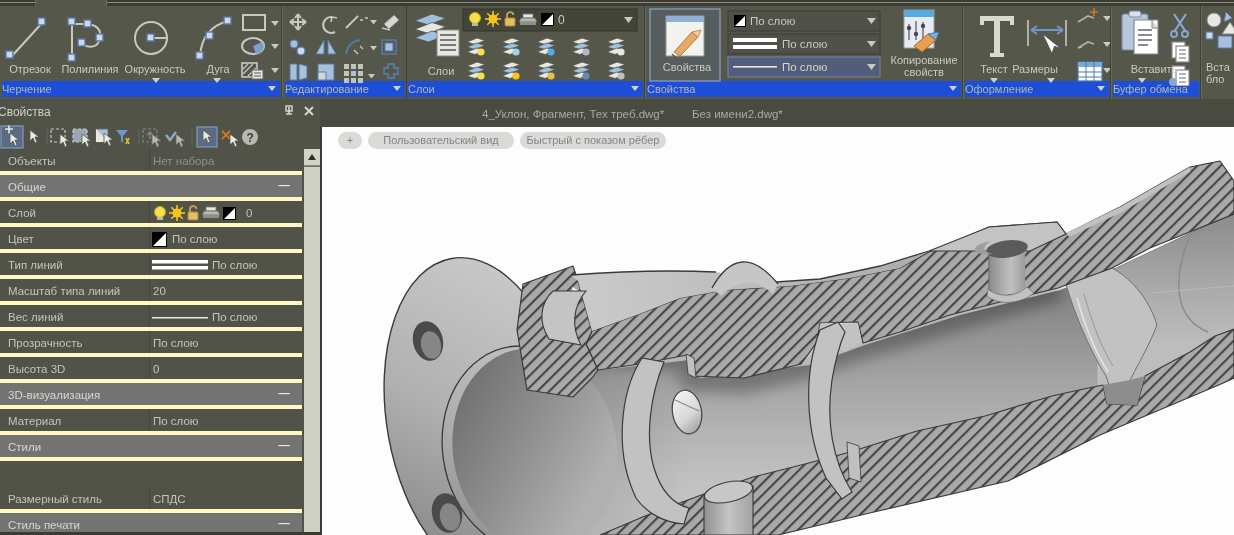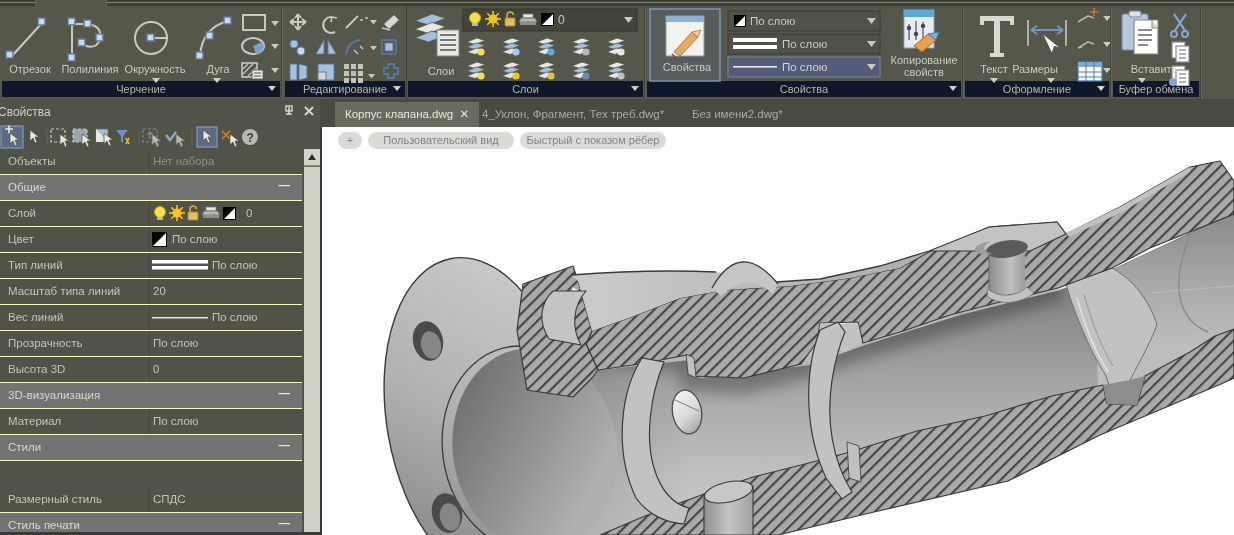--- a/index.html
+++ b/index.html
@@ -1,29 +1,29 @@
 <!DOCTYPE html>
 <html><head><meta charset="utf-8"><style>
 html,body{margin:0;padding:0;width:1234px;height:535px;overflow:hidden;background:#56584c;
 font-family:"Liberation Sans",sans-serif;}
 *{box-sizing:border-box}
 .abs{position:absolute}
 #top{position:absolute;left:0;top:0;width:1234px;height:6px;background:#3b3d32}
 #toptab{position:absolute;left:35px;top:0;width:72px;height:6px;background:#565849;border-left:1px solid #6a6c5f;border-right:1px solid #6a6c5f}
 #ribbon{position:absolute;left:0;top:6px;width:1234px;height:93px;background:#55574b}
 .grp{position:absolute;top:0;height:93px;background:#55574b}
-.grp .lbl{position:absolute;left:1px;right:1px;bottom:2px;height:16px;background:#0f172a;color:#b4b6aa;font-size:11px;text-align:center;line-height:16px}
+.grp .lbl{position:absolute;left:1px;right:1px;bottom:2px;height:16px;background:#1d4ed8;color:#b4b6aa;font-size:11px;line-height:16px}
 .gsep{position:absolute;top:0;width:2px;height:93px;background:#3e4035;border-right:1px solid #666859}
 .lbl .da{position:absolute;right:4px;top:5px;width:0;height:0;border-left:4px solid transparent;border-right:4px solid transparent;border-top:5px solid #cfd1c4}
 .icap{position:absolute;color:#c9cbc0;font-size:11px;text-align:center;white-space:nowrap}
 .dna{width:0;height:0;border-left:4px solid transparent;border-right:4px solid transparent;border-top:5px solid #cfd1c4;position:absolute}
 #panel{position:absolute;left:0;top:99px;width:320px;height:436px;background:#515348}
 #phead{position:absolute;left:0;top:3px;width:320px;height:22px;color:#cdcfc2;font-size:12px}
 #pgrid{position:absolute;left:0;top:50px;width:302px;height:386px;font-size:11.5px;color:#c3c5b8}
-.prow{position:absolute;left:0;width:302px;height:26px;border-bottom:1px solid #fef9c3}
+.prow{position:absolute;left:0;width:302px;height:26px;border-bottom:4px solid #fef9c3}
 .prow .k{position:absolute;left:8px;top:6px}
 .prow .v{position:absolute;left:153px;top:6px}
 .prow .vg{position:absolute;left:153px;top:6px;color:#8f9185}
 .pcat{background:#737373}
 .pcat .k{color:#d6d8cb}
 .pcat .mm{position:absolute;right:12px;top:4px;color:#e8eadd;font-weight:bold}
 .vline{position:absolute;left:149px;top:0;bottom:0;width:1px;background:#45473c}
 #sbar{position:absolute;left:304px;top:50px;width:16px;height:386px;background:#6e7064}
 #tabs{position:absolute;left:320px;top:99px;width:914px;height:28px;background:#494b40}
 .tab{position:absolute;top:3px;height:25px;font-size:11.5px;line-height:25px;color:#a9ab9f;padding:0 10px;white-space:nowrap}
@@ -282,20 +282,30 @@
 <path d="M67,44 h7 M67,48 h7 M67,52 h7" stroke="#667" stroke-width="1.2"></path>
 <rect x="60" y="60" width="13" height="16" fill="#fff" stroke="#888" stroke-width="1.2"></rect>
 <rect x="64" y="64" width="13" height="16" fill="#fff" stroke="#888" stroke-width="1.2"></rect>
 <path d="M67,68 h7 M67,72 h7 M67,76 h7" stroke="#667" stroke-width="1.2"></path>
 <circle cx="61" cy="76" r="4" fill="#88a8d0"></circle>
 </svg>
     <div class="icap" style="left:0px;top:57px;width:84px">Вставить</div>
     <div class="dna" style="left:26px;top:72px"></div>
   </div>
 
+  <div class="grp" style="left:1202px;width:32px">
+    <svg class="abs" style="left:0;top:0" width="32" height="80" id="g7svg">
+<circle cx="12" cy="14" r="7" fill="#e8e8e2" stroke="#888" stroke-width="1"></circle>
+<path d="M20,28 l8,-12 8,12 z" fill="#e8e8e2" stroke="#888" stroke-width="1"></path>
+<path d="M16,30 h14 v12 h-14 z" fill="#a8c0dc" stroke="#5878a8" stroke-width="1"></path>
+<rect x="4" y="26" width="7" height="7" fill="#cdd8ea" stroke="#5878a8" stroke-width="1.2"></rect>
+<path d="M24,6 l6,6 -8,4 z" fill="#a8c0dc" stroke="#5878a8" stroke-width="1"></path>
+</svg>
+    <div class="icap" style="left:4px;top:55px;width:40px;text-align:left">Вста<br>бло</div>
+  </div>
 </div>
 
 <div id="panel">
   <div id="phead">
       <span style="position:absolute;left:-2px;top:3px">Свойства</span>
     <svg class="abs" style="left:283px;top:2px" width="34" height="16">
       <path d="M6,3 v7 M3,10 h6 M6,3 h0" stroke="#d8dace" stroke-width="1.6" fill="none"></path>
       <rect x="3" y="2" width="6" height="5" fill="none" stroke="#d8dace" stroke-width="1.4"></rect>
       <path d="M22,3 l8,8 M30,3 l-8,8" stroke="#d8dace" stroke-width="1.8"></path>
     </svg>
@@ -435,21 +445,20 @@
     <svg class="abs" style="left:0;top:0" width="16" height="17">
         <path d="M8,5 L12,11 L4,11 Z" fill="#2c2e24"></path>
       </svg>
     <div class="abs" style="left:0;top:18px;width:16px;height:368px;background:#cfd1c4"></div>
   </div>
   <div class="abs" style="left:0;top:433px;width:320px;height:3px;background:#3a3c32"></div>
 </div>
 <div class="abs" style="left:320px;top:99px;width:2px;height:436px;background:#3a3c32"></div>
 
 <div id="tabs">
-  <div class="tab act" style="left:15px">Корпус клапана.dwg&nbsp;&nbsp;✕</div>
   <div class="tab" style="left:152px">4_Уклон, Фрагмент, Тех треб.dwg*</div>
   <div class="tab" style="left:362px">Без имени2.dwg*</div>
 </div>
 
 <div id="canvas">
   <div class="pill" style="left:16px;width:24px">+</div>
   <div class="pill" style="left:46px;width:146px">Пользовательский вид</div>
   <div class="pill" style="left:198px;width:146px">Быстрый с показом рёбер</div>
   <svg class="abs" style="left:0;top:0" width="912" height="408" viewBox="322 127 912 408" id="model">
   <defs>

